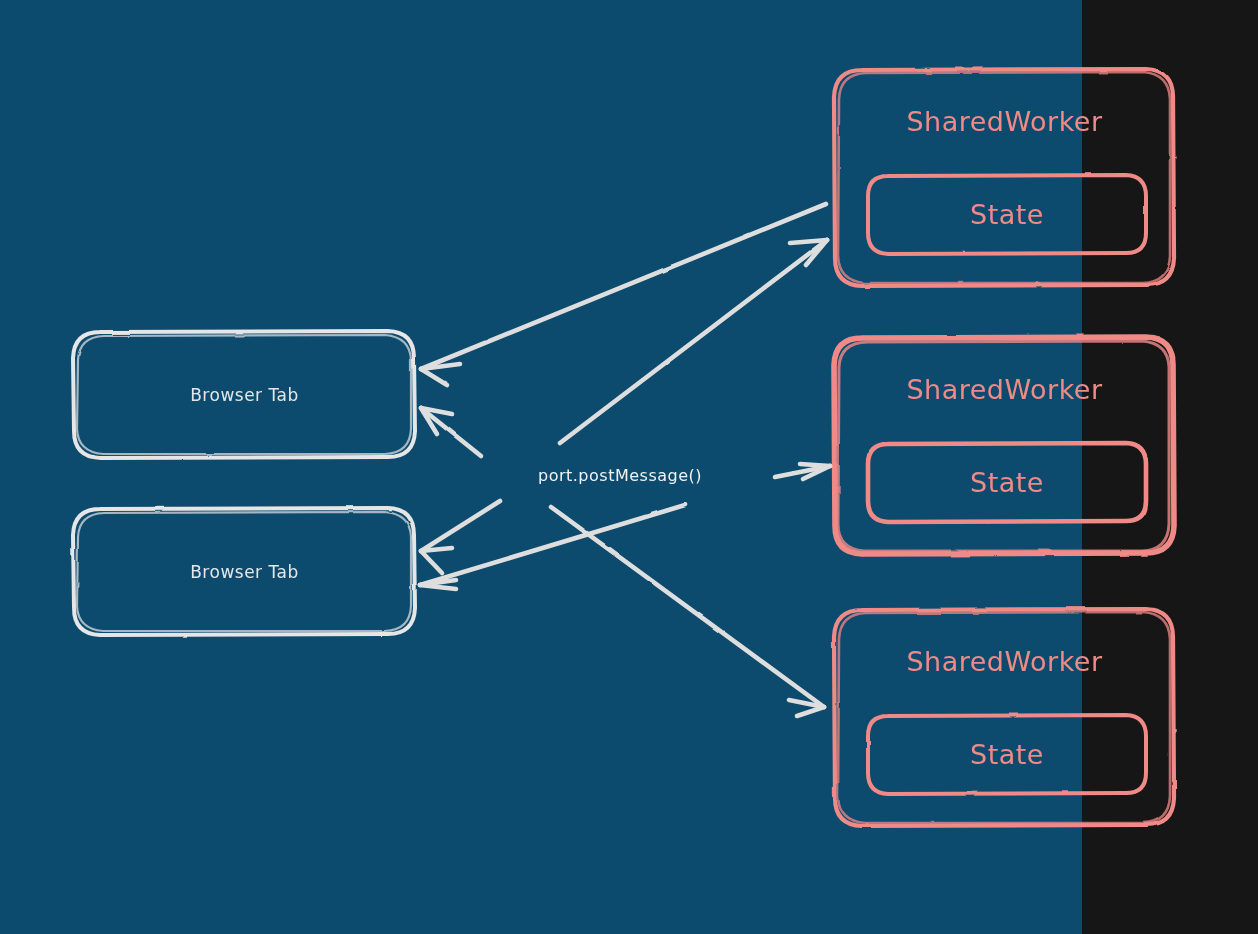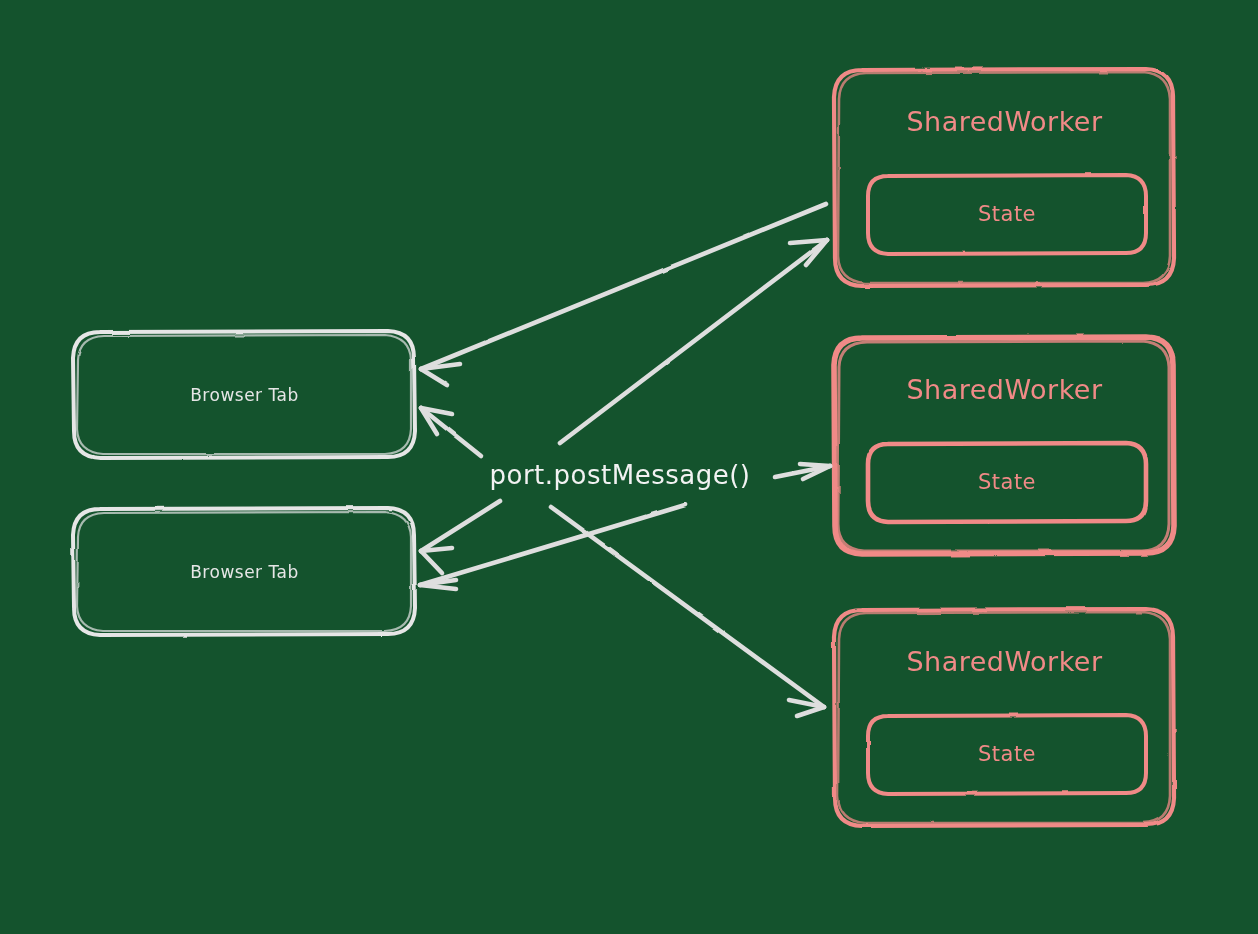--- a/index.html
+++ b/index.html
@@ -9,23 +9,23 @@
     background: #161616;
   }
   body {
     width: 1258px;
     height: 934px;
     overflow: hidden;
     font-family: "DejaVu Sans", sans-serif;
   }
   #canvas {
     position: relative;
-    width: 1258px;
+    width: 1082px;
     height: 934px;
-    background: #14532d;
+    background: #0c4a6e;
     text-decoration: underline;
   }
   #sketch {
     position: absolute;
     top: 0;
     left: 0;
     width: 1258px;
     height: 934px;
   }
   .node-label {
@@ -38,29 +38,29 @@
     font-family: "DejaVu Sans", sans-serif;
     font-weight: 400;
     letter-spacing: 0.5px;
   }
   .lbl-worker {
     color: #f08a87;
     font-size: 27px;
   }
   .lbl-state {
     color: #f08a87;
-    font-size: 21px;
+    font-size: 27px;
   }
   .lbl-tab {
     color: #e6e6e6;
     font-size: 17px;
   }
   .lbl-msg {
     color: #f2f2f2;
-    font-size: 26px;
+    font-size: 16px;
     white-space: nowrap;
   }
 </style>
 </head>
 <body>
 
 <div id="canvas">
 
   <svg id="sketch" viewBox="0 0 1258 934" xmlns="http://www.w3.org/2000/svg">
     <defs>

